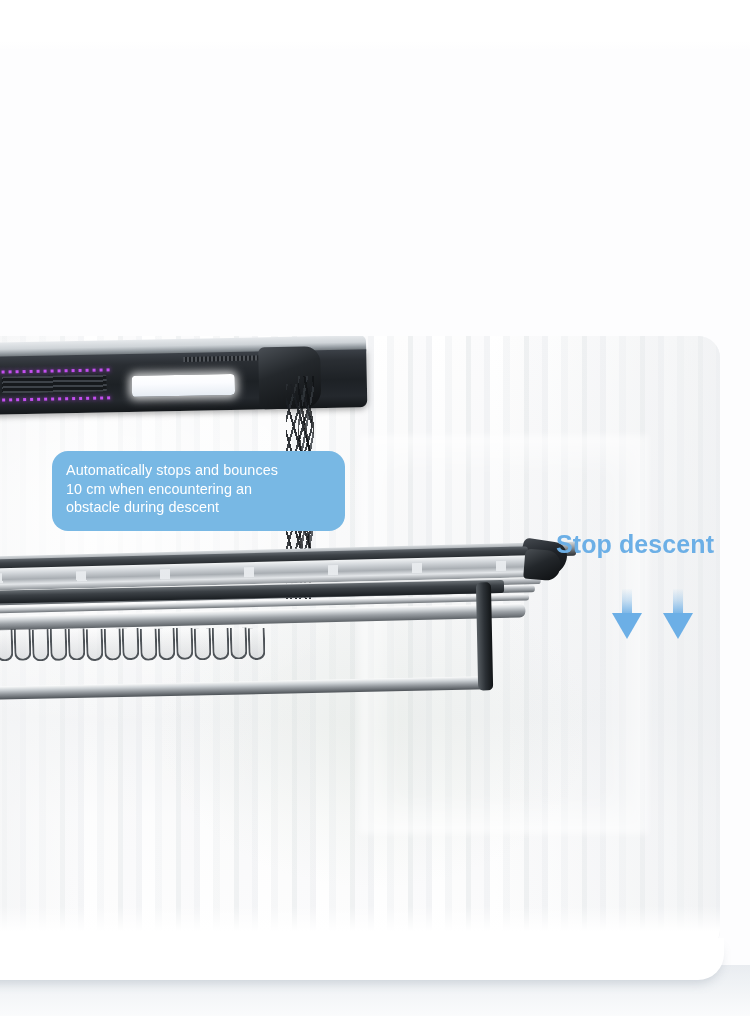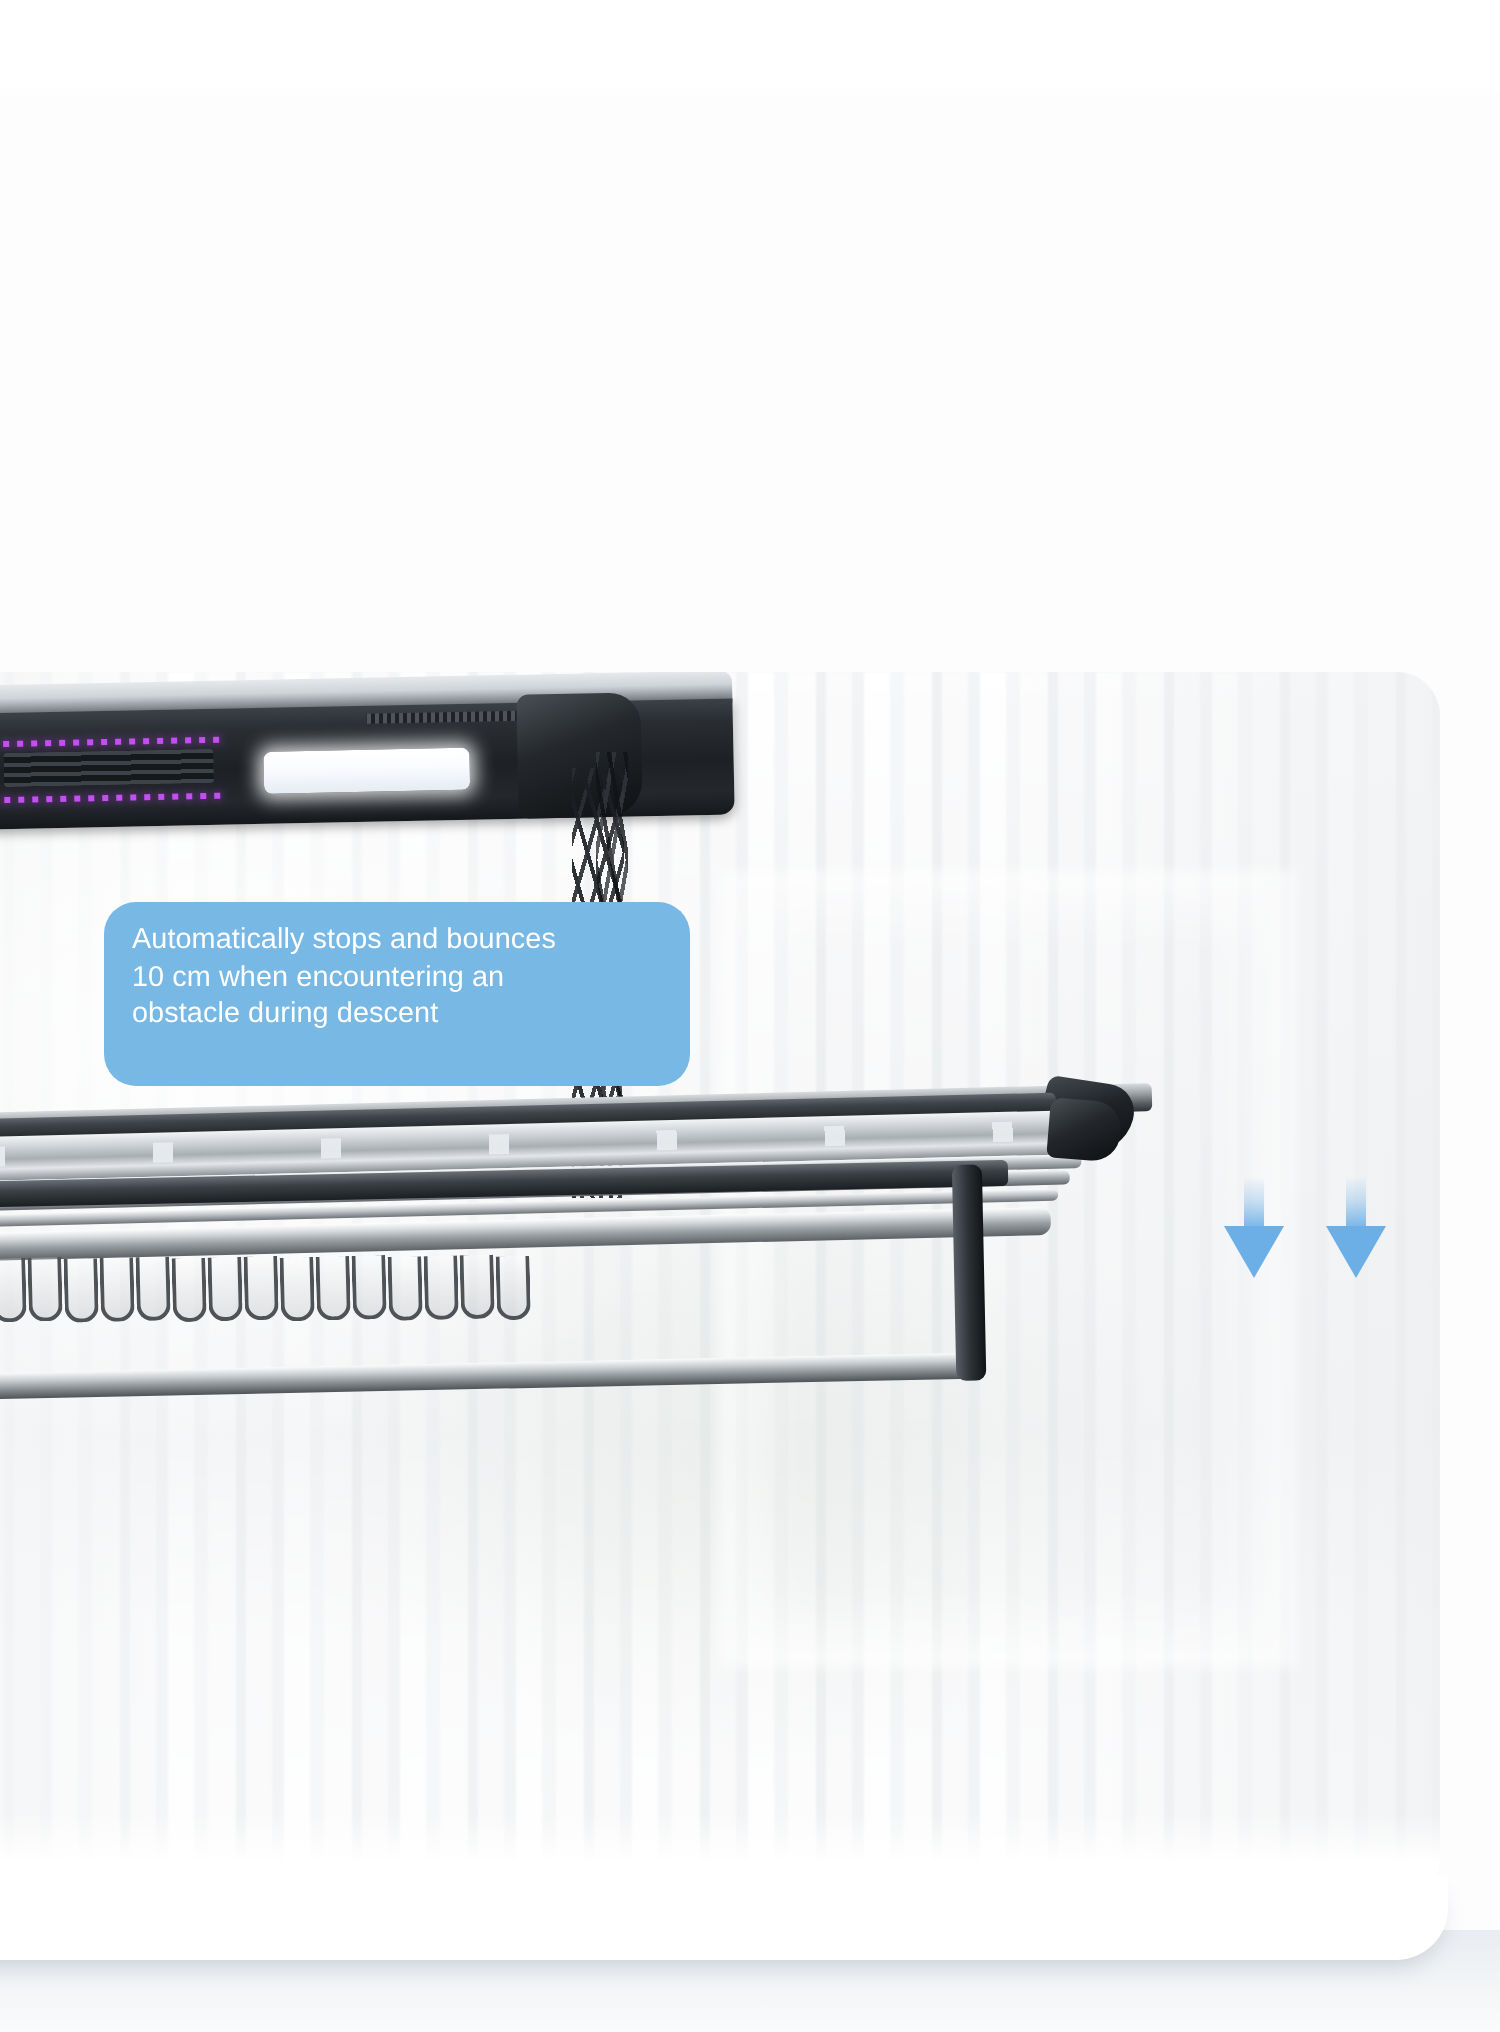--- a/index.html
+++ b/index.html
@@ -280,21 +280,21 @@
     border-radius: 5px 16px 20px 6px;
     transform: rotate(10deg) skewX(-6deg);
   }
 
   
   .callout {
     position: absolute;
     left: 52px;
     top: 451px;
     width: 293px;
-    height: 92px;
+    height: 80px;
     background: #78b8e4;
     border-radius: 16px;
     box-sizing: border-box;
     padding: 10px 14px 0 14px;
   }
   .callout-text {
     color: #ffffff;
     font-size: 14.4px;
     line-height: 18.6px;
     font-family: "Liberation Sans", sans-serif;
@@ -424,20 +424,21 @@
 
     <div class="photo-shadow-bottom"></div>
   </div>
 
   <div class="callout">
     <div class="callout-text">Automatically stops and bounces
 10 cm when encountering an
 obstacle during descent</div>
   </div>
 
+  <div class="stop-label">Stop descent</div>
 
   <div class="arrow a1">
     <div class="arrow-tail"></div>
     <div class="arrow-head"></div>
   </div>
   <div class="arrow a2">
     <div class="arrow-tail"></div>
     <div class="arrow-head"></div>
   </div>
 

